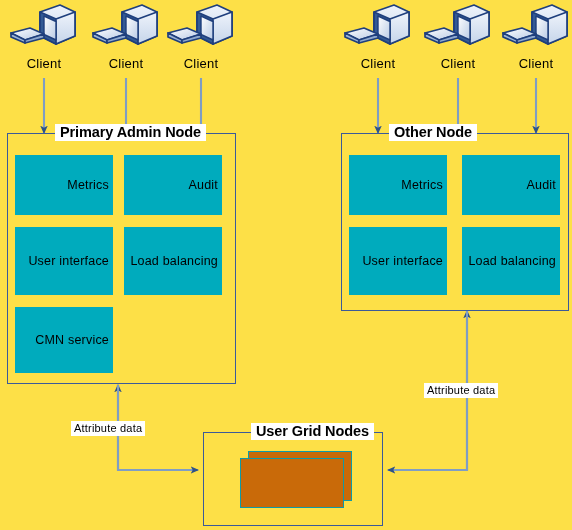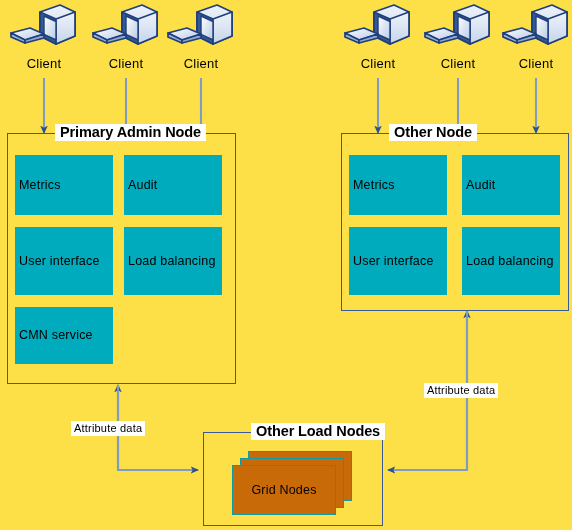--- a/index.html
+++ b/index.html
@@ -76,21 +76,21 @@
     margin-left: 31px;
   }
 
   
   .tile {
     position: absolute;
     background: #00abbd;
     box-sizing: border-box;
     display: flex;
     align-items: center;
-    justify-content: flex-start;
+    justify-content: flex-end;
     text-align: center;
     font-size: 12.5px;
     line-height: 15px;
     color: #000000;
     letter-spacing: .2px;
   }
   .tile span { display: block; padding: 0 4px; }
 
   
   .stack {
@@ -266,49 +266,46 @@
   </div>
   <div class="tile" style="left:124px; top:155px; width:98px; height:60px;">
     <span>Audit</span>
   </div>
   <div class="tile" style="left:15px; top:227px; width:98px; height:68px;">
     <span>User interface</span>
   </div>
   <div class="tile" style="left:124px; top:227px; width:98px; height:68px;">
     <span>Load balancing</span>
   </div>
-  <div class="tile" style="left:15px; top:307px; width:98px; height:57px;">
+  <div class="tile" style="left:15px; top:307px; width:98px; height:66px;">
     <span>CMN service</span>
   </div>
 
   <div class="groupbox" style="left:341px; top:133px; width:228px; height:178px;">
     <div class="gb-title">Other Node</div>
   </div>
   <div class="tile" style="left:349px; top:155px; width:98px; height:60px;">
     <span>Metrics</span>
   </div>
   <div class="tile" style="left:462px; top:155px; width:98px; height:60px;">
     <span>Audit</span>
   </div>
   <div class="tile" style="left:349px; top:227px; width:98px; height:68px;">
     <span>User interface</span>
   </div>
   <div class="tile" style="left:462px; top:227px; width:98px; height:68px;">
     <span>Load balancing</span>
   </div>
 
   <div class="groupbox" style="left:203px; top:432px; width:180px; height:94px;">
-    <div class="gb-title">Other Load Nodes</div>
+    <div class="gb-title">User Grid Nodes</div>
   </div>
   <div class="stack" style="left:232px; top:451px; width:128px; height:68px;">
     <div class="card" style="left:16px; top:0px; width:104px; height:50px;"></div>
     <div class="card" style="left:8px; top:7px; width:104px; height:50px;"></div>
-    <div class="card front" style="left:0px; top:14px; width:104px; height:50px;">
-      <span>Grid Nodes</span>
-    </div>
   </div>
 
   <div class="edge-label" style="left:71px; top:421px;">
     <span>Attribute data</span>
   </div>
   <div class="edge-label" style="left:424px; top:383px;">
     <span>Attribute data</span>
   </div>
 
 </div>

